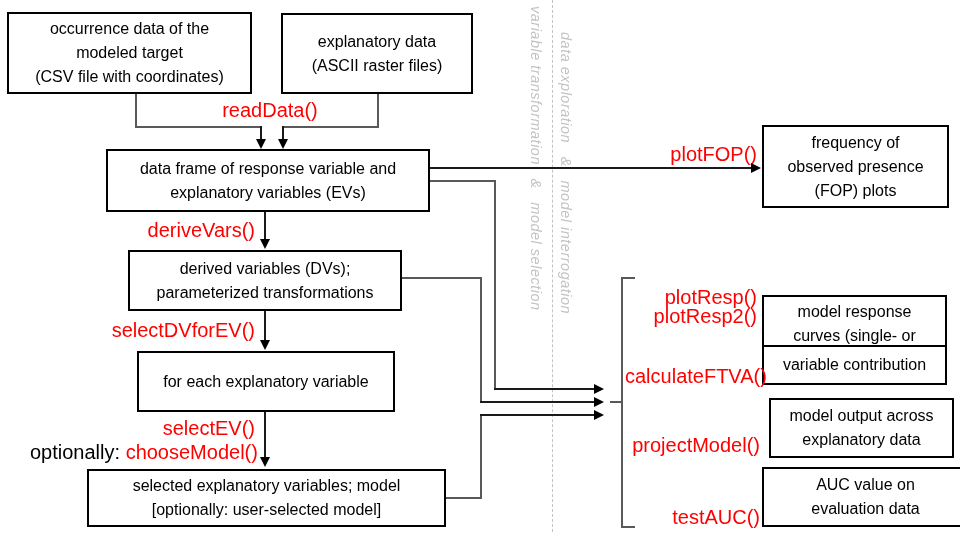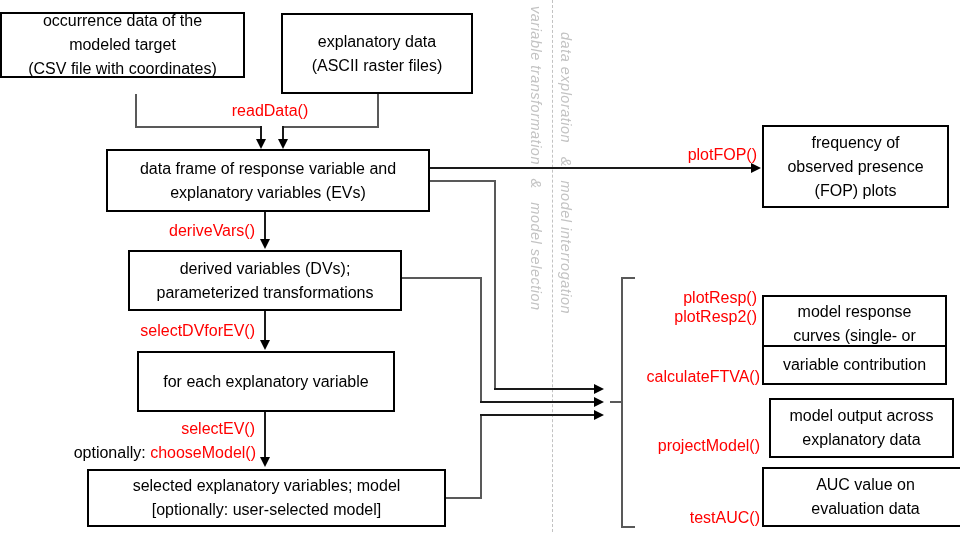--- a/index.html
+++ b/index.html
@@ -7,21 +7,21 @@
     position:relative;width:960px;height:540px;background:#ffffff;overflow:hidden;
     font-family:"Liberation Sans","DejaVu Sans",sans-serif;color:#000;
   }
   .box{
     position:absolute;box-sizing:border-box;background:#fff;border:2px solid #000;
     display:flex;flex-direction:column;justify-content:center;align-items:center;
     text-align:center;font-size:16px;line-height:24px;
   }
   .box span{display:block;white-space:nowrap;}
   .fn{
-    position:absolute;color:#ff0000;font-size:16px;line-height:19px;white-space:nowrap;
+    position:absolute;color:#ff0000;font-size:20px;line-height:19px;white-space:nowrap;
   }
   .fn .blk{color:#000000;}
   .fn.right{text-align:right;}
   .fn.center{text-align:center;}
   .fn span{display:block;}
   .ln{position:absolute;background:#595959;}   
   .lnb{position:absolute;background:#1a1a1a;}  
   .ahd{position:absolute;width:0;height:0;border-left:5px solid transparent;
        border-right:5px solid transparent;border-top:10px solid #000;}
   .ahr{position:absolute;width:0;height:0;border-top:5px solid transparent;
@@ -30,21 +30,21 @@
   .vtext{
     position:absolute;writing-mode:vertical-rl;text-orientation:mixed;
     font-style:italic;font-size:14.5px;color:#c3c3c3;white-space:pre;letter-spacing:0.5px;
   }
 </style>
 </head>
 <body>
 
 <div class="stage">
 
-  <div class="box" style="left:0;top:12px;width:245px;height:66px;">
+  <div class="box" style="left:7px;top:12px;width:245px;height:82px;">
     <span>occurrence data of the</span>
     <span>modeled target</span>
     <span>(CSV file with coordinates)</span>
   </div>
 
   <div class="box" style="left:281px;top:13px;width:192px;height:81px;">
     <span>explanatory data</span>
     <span>(ASCII raster files)</span>
   </div>
 

